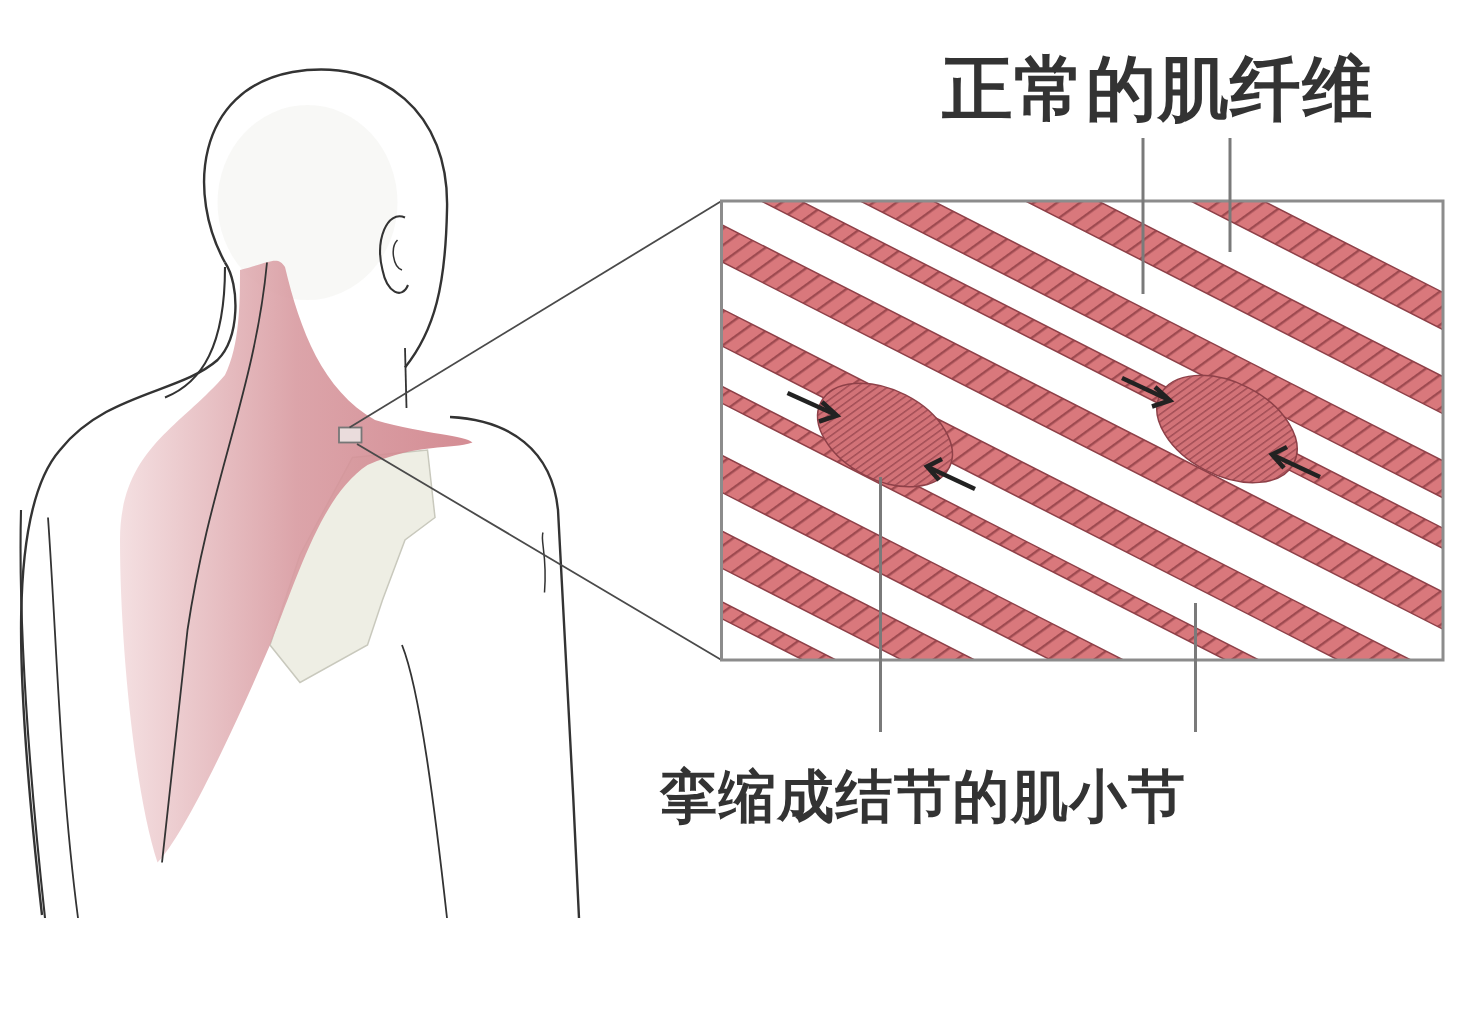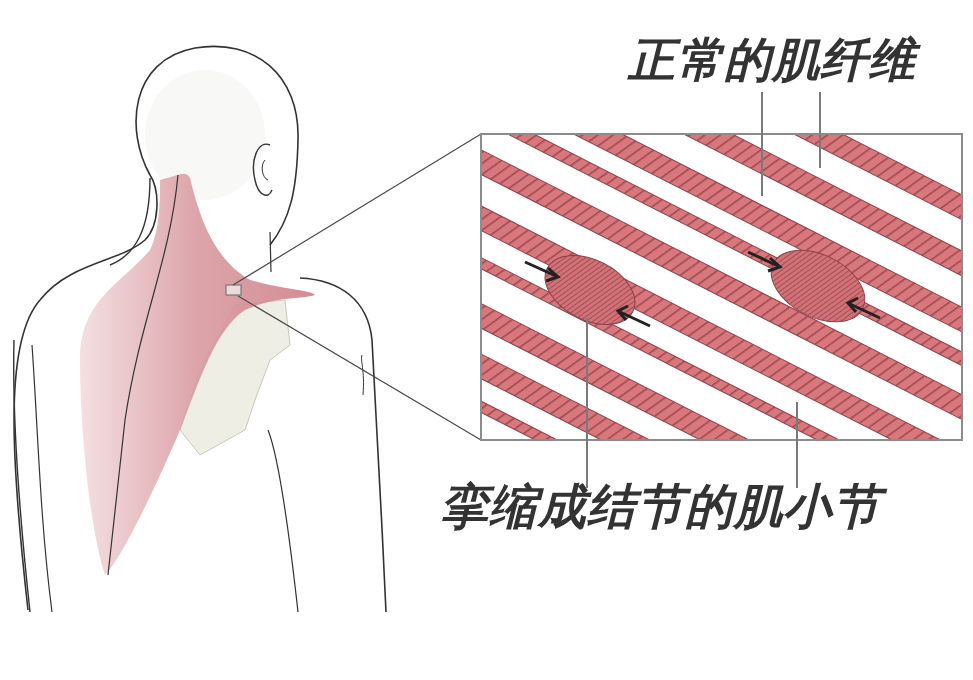--- a/index.html
+++ b/index.html
@@ -1,20 +1,20 @@
 <!DOCTYPE html>
 <html><head>
 <meta charset="utf-8">
 <style>
   html,body{margin:0;padding:0;background:#ffffff;}
   body{width:973px;height:680px;position:relative;overflow:hidden;font-family:"DejaVu Sans","Liberation Sans",sans-serif;}
-  #stage{position:absolute;left:0;top:0;width:973px;height:680px;font-style:italic;}
+  #stage{position:absolute;left:0;top:0;width:973px;height:680px;}
   .label{position:absolute;color:#333333;font-weight:bold;white-space:nowrap;letter-spacing:1px;}
   #label-normal{left:628px;top:30px;font-size:47px;line-height:60px;}
-  #label-knot{left:440px;top:475px;font-size:48px;line-height:62px;}
+  #label-knot{left:440px;top:500px;font-size:38px;line-height:62px;}
 </style>
 </head>
 <body>
 
 <div id="stage">
 <svg width="973" height="680" viewBox="0 0 973 680" xmlns="http://www.w3.org/2000/svg">
   <defs>
     <pattern id="stripes" patternUnits="userSpaceOnUse" width="9" height="9" patternTransform="rotate(27)">
       <rect width="9" height="9" fill="#d9787c"></rect>
       <rect x="0" width="1.6" height="9" fill="#9e4a50"></rect>

